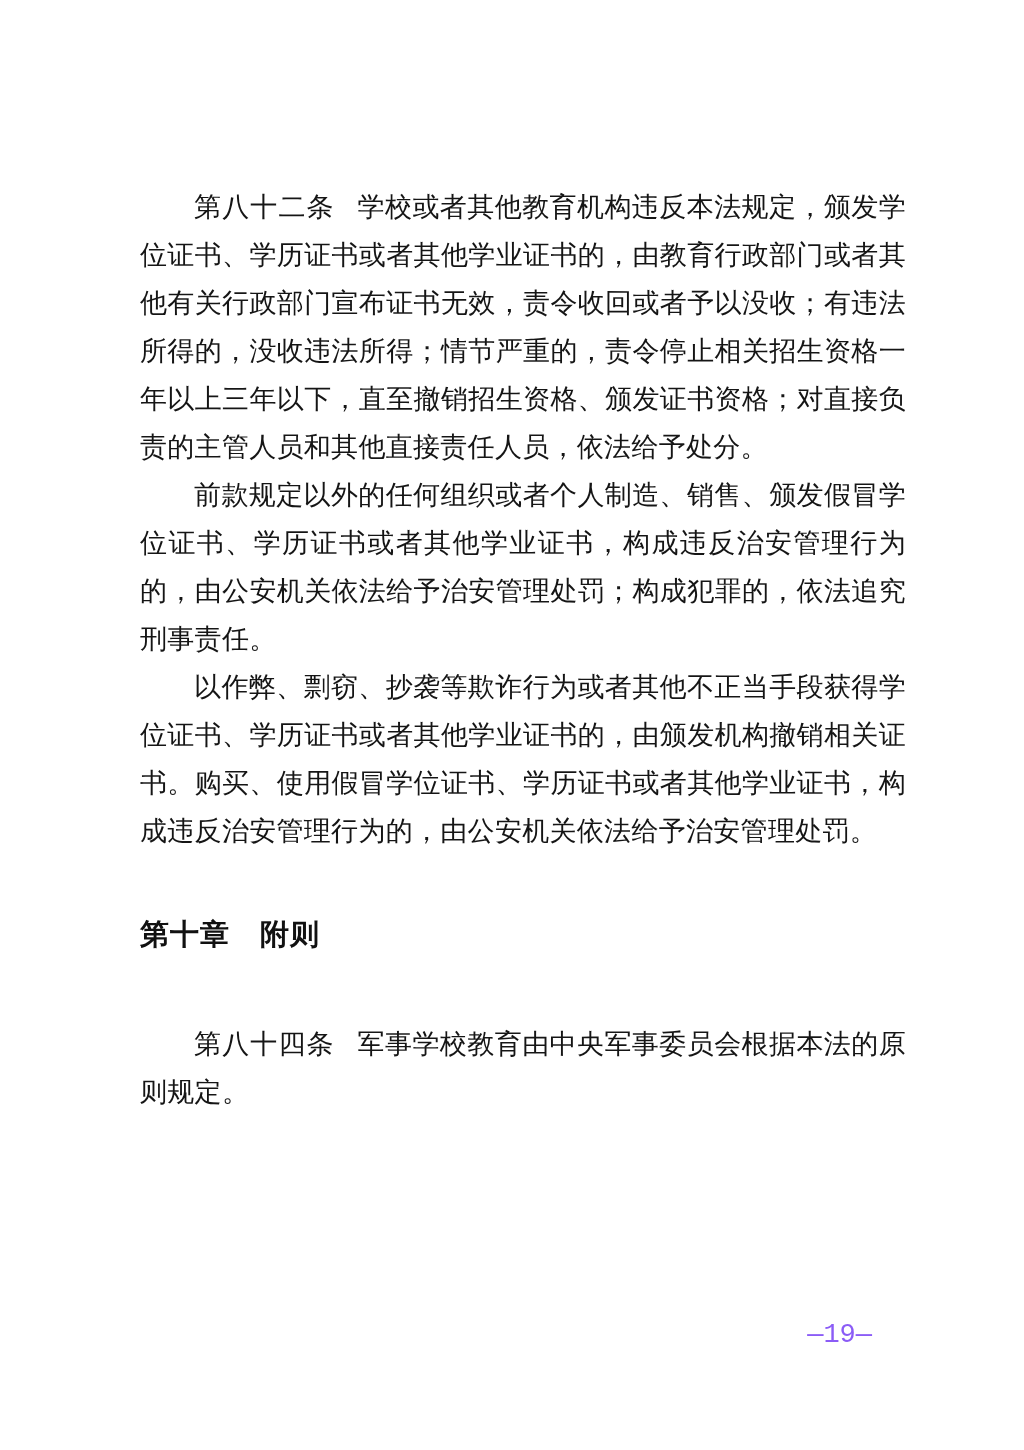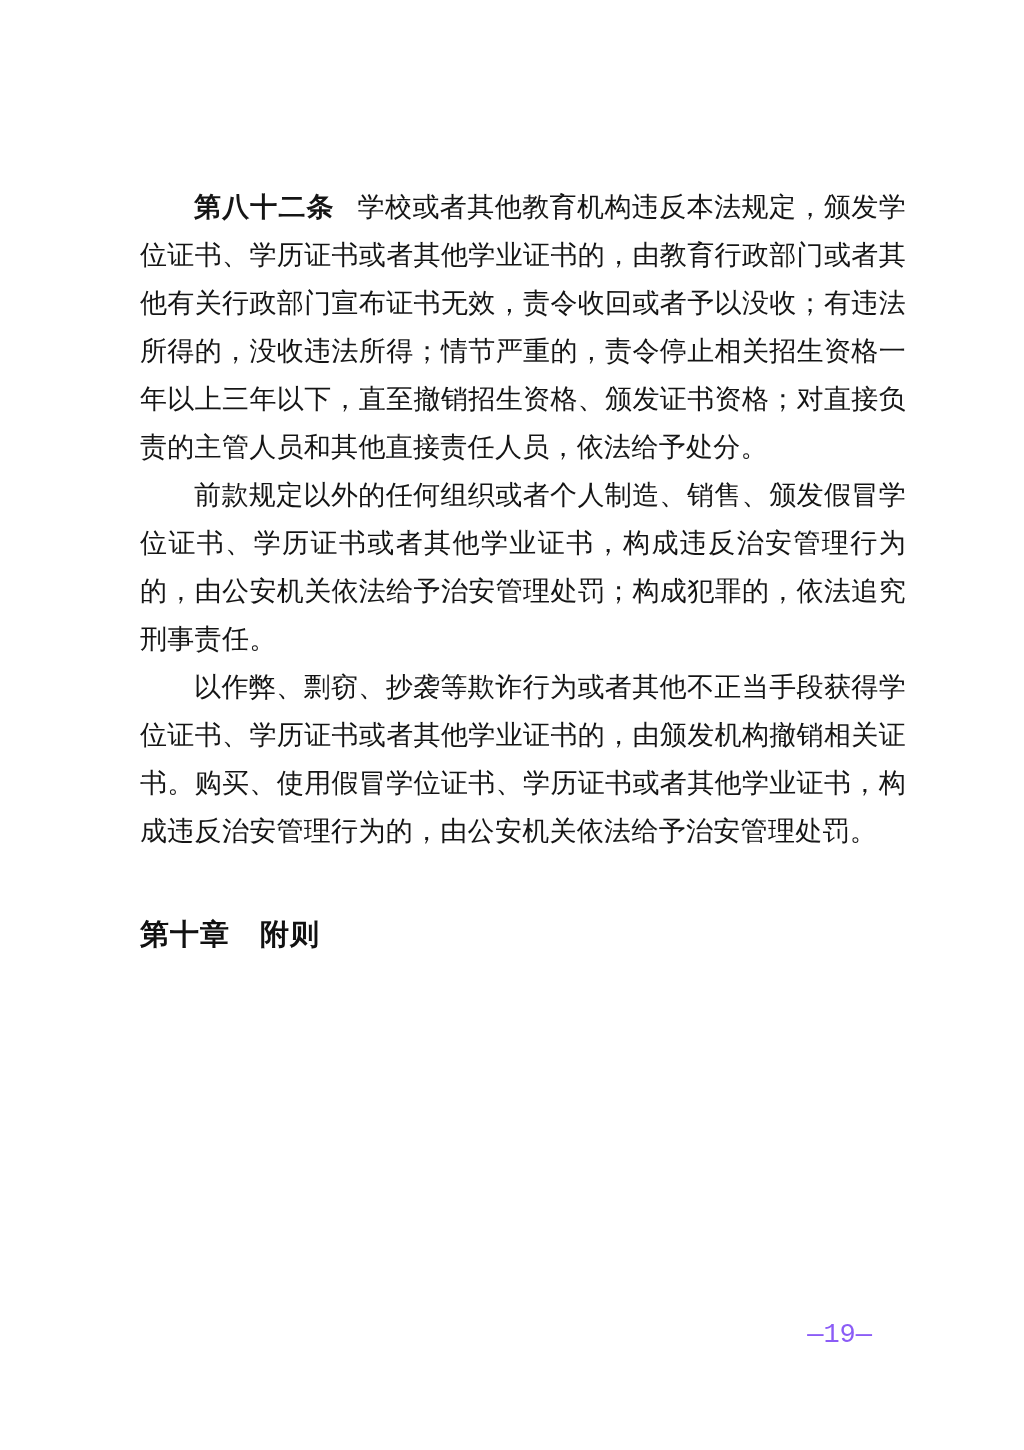--- a/index.html
+++ b/index.html
@@ -29,21 +29,21 @@
     line-height: 48px;
     text-align: justify;
     text-justify: inter-ideograph;
     letter-spacing: 0.3px;
   }
   .para {
     text-indent: 2em;
     margin: 0;
   }
   .article-lead {
-    font-weight: bold;
+    font-weight: normal;
     font-family: "Liberation Sans", "DejaVu Sans", sans-serif;
     margin-right: 0.85em;
     letter-spacing: 1px;
   }
   .chapter-heading {
     font-weight: bold;
     font-family: "Liberation Sans", "DejaVu Sans", sans-serif;
     text-indent: 0;
     font-size: 29px;
     line-height: 48px;
@@ -64,15 +64,16 @@
 </style>
 </head>
 <body>
 
 <div class="page">
   <div class="text-block">
       <div class="para"><span class="article-lead">第八十二条</span><span>学校或者其他教育机构违反本法规定，颁发学位证书、学历证书或者其他学业证书的，由教育行政部门或者其他有关行政部门宣布证书无效，责令收回或者予以没收；有违法所得的，没收违法所得；情节严重的，责令停止相关招生资格一年以上三年以下，直至撤销招生资格、颁发证书资格；对直接负责的主管人员和其他直接责任人员，依法给予处分。</span></div>
       <div class="para"><span>前款规定以外的任何组织或者个人制造、销售、颁发假冒学位证书、学历证书或者其他学业证书，构成违反治安管理行为的，由公安机关依法给予治安管理处罚；构成犯罪的，依法追究刑事责任。</span></div>
       <div class="para"><span>以作弊、剽窃、抄袭等欺诈行为或者其他不正当手段获得学位证书、学历证书或者其他学业证书的，由颁发机构撤销相关证书。购买、使用假冒学位证书、学历证书或者其他学业证书，构成违反治安管理行为的，由公安机关依法给予治安管理处罚。</span></div>
       <div class="chapter-heading"><span>第十章　附则</span></div>
+      <div class="para"><span class="article-lead">第八十四条</span><span>军事学校教育由中央军事委员会根据本法的原则规定。</span></div>
     </div>
   <div class="page-number">—19—</div>
 </div>
 
 </body></html>

